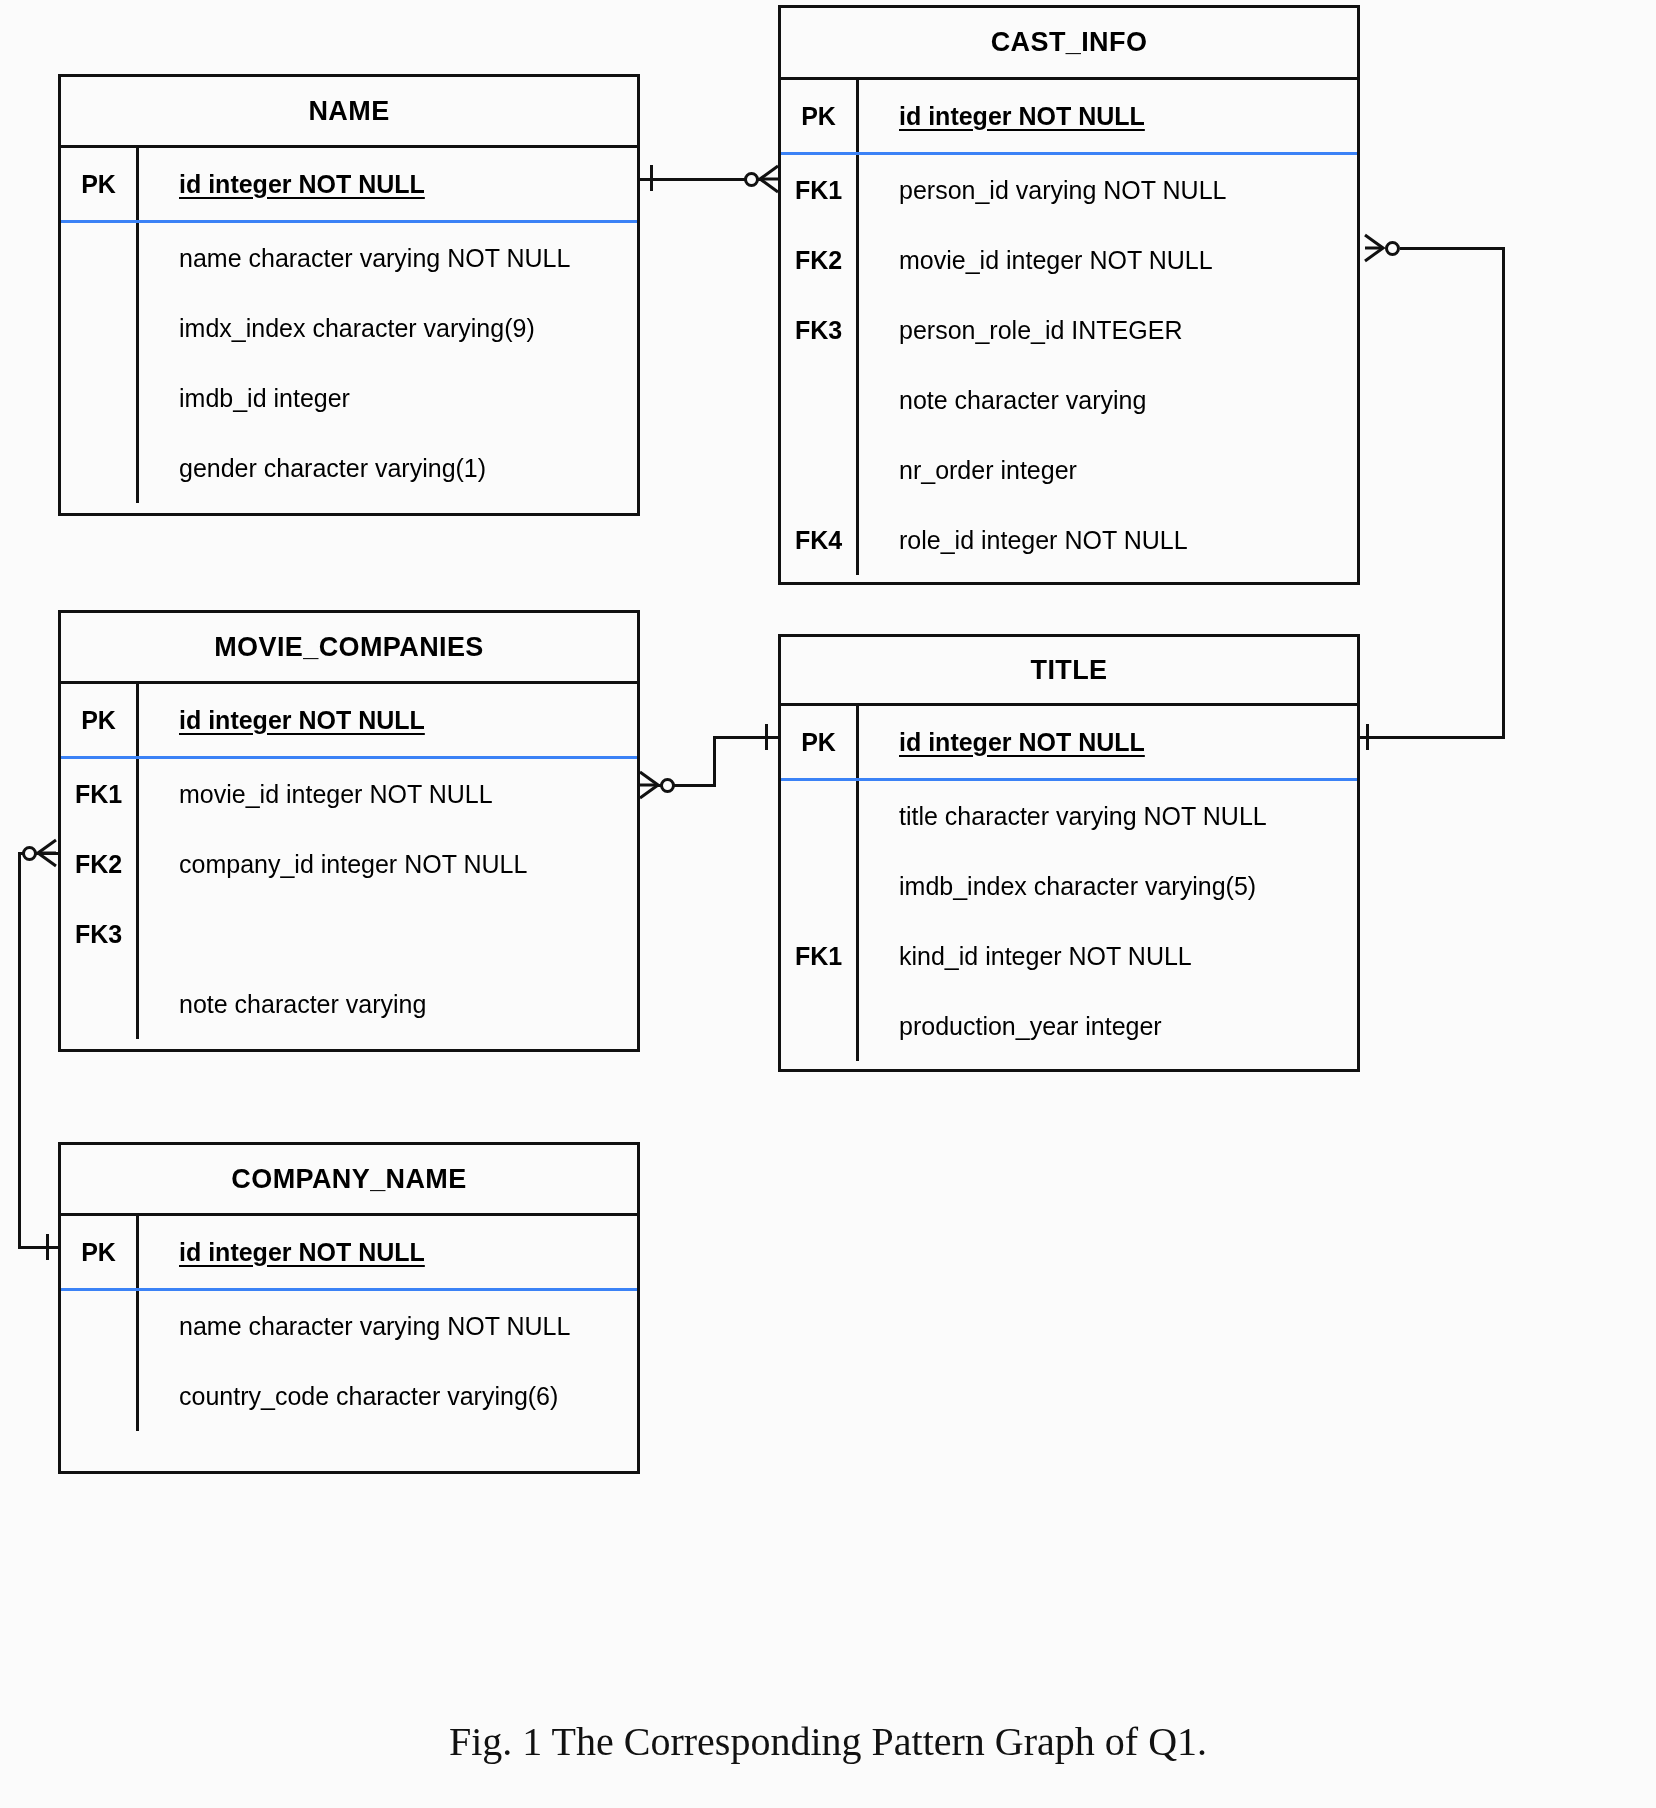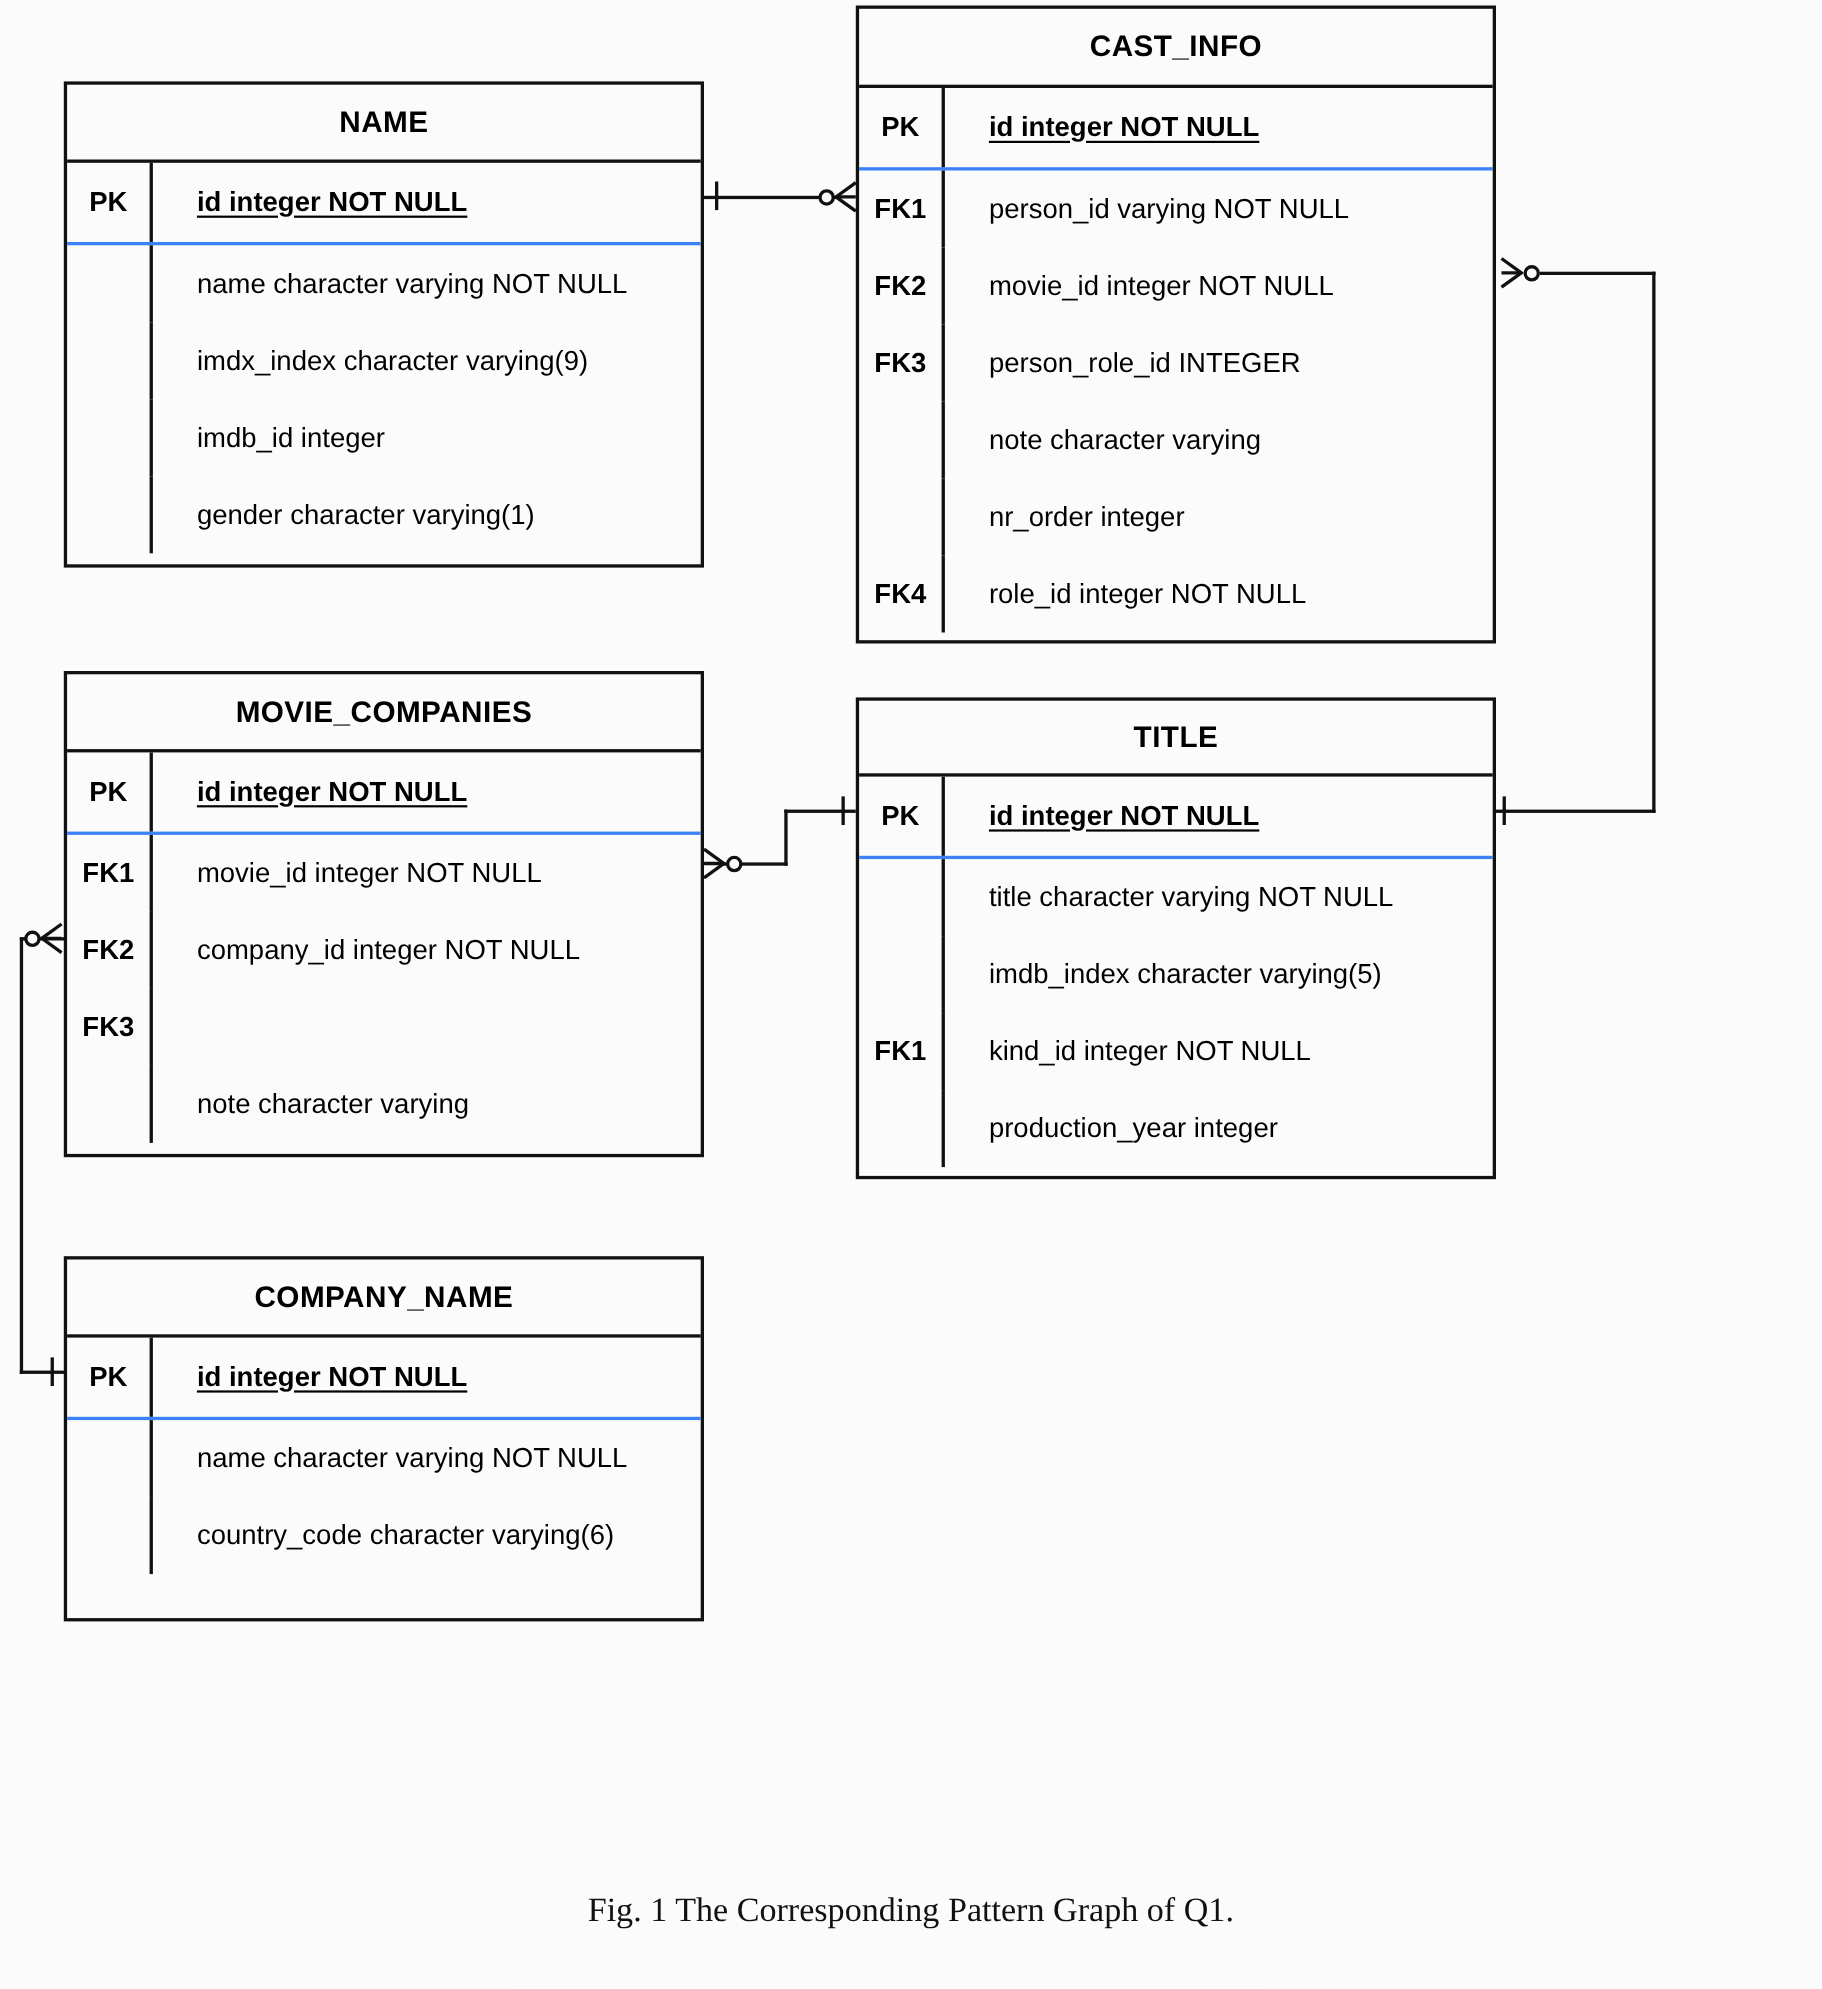--- a/index.html
+++ b/index.html
@@ -114,21 +114,21 @@
   .crow svg { display:block; }
 
   
   #caption {
     position: absolute;
     left: 0;
     right: 0;
     top: 1718px;
     text-align: center;
     font-family: "Liberation Serif", serif;
-    font-size: 31px;
+    font-size: 40px;
     color: #111;
   }
 </style>
 </head>
 <body>
 
 <div id="canvas">
 
   <div class="entity" style="left:58px; top:74px; width:582px; height:442px;">
     <div class="entity-title" style="height:68px;">NAME</div>

